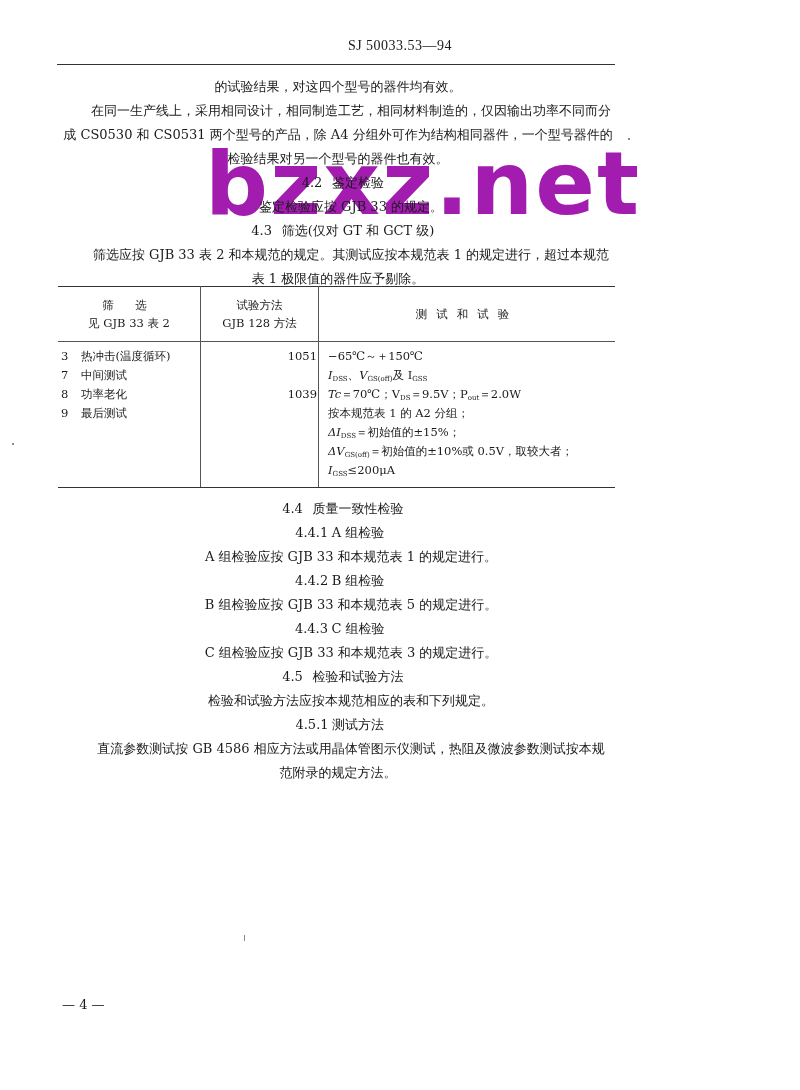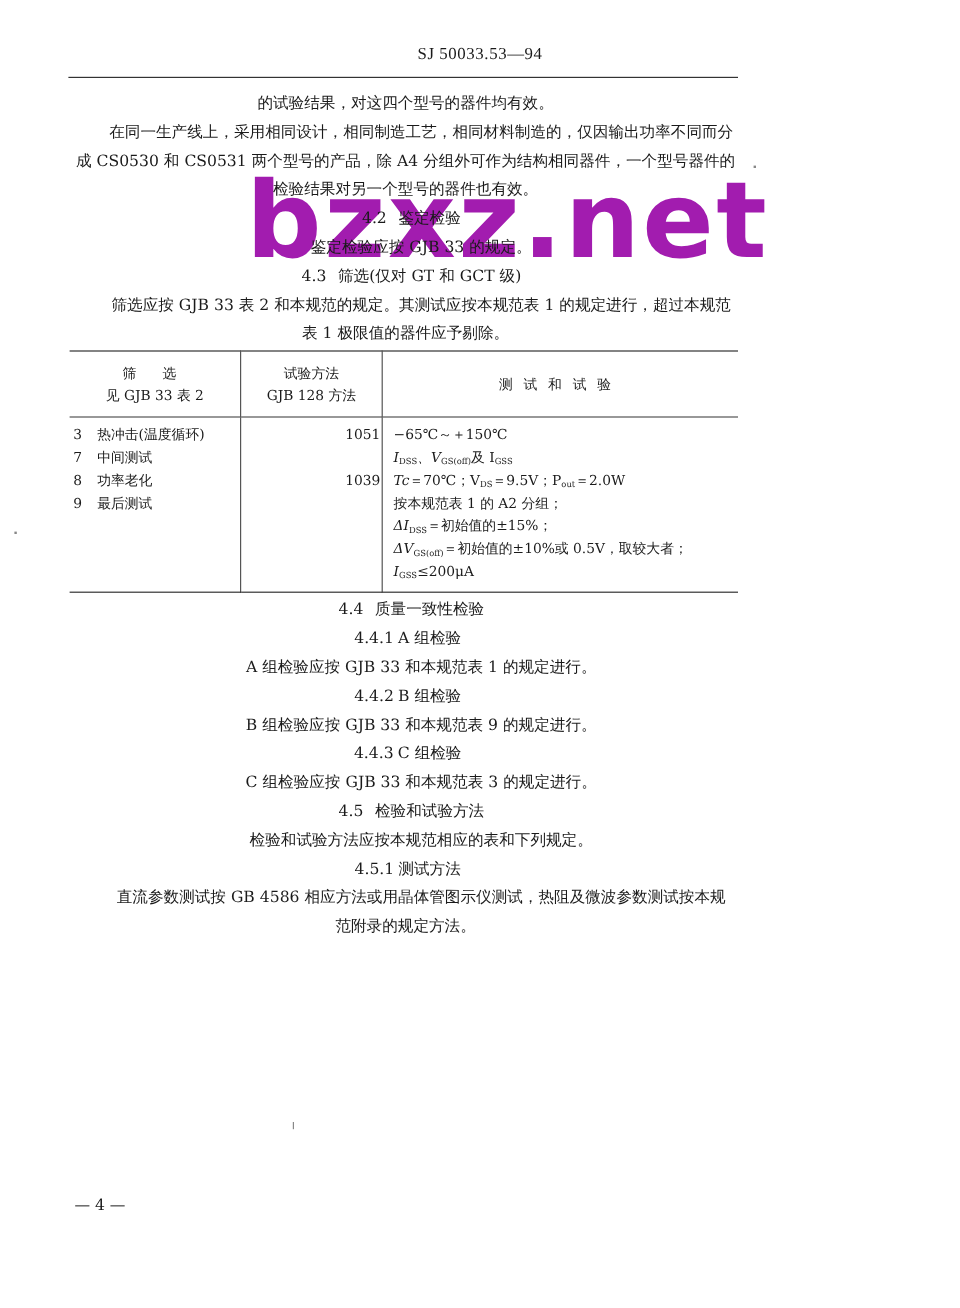--- a/index.html
+++ b/index.html
@@ -17,21 +17,21 @@
   }
   .header-rule {
     position: absolute; left: 57px; top: 64px; width: 558px; height: 0; border-top: 1.4px solid #333; z-index: 1;
   }
   .content { position: absolute; left: 58px; top: 76px; width: 560px; z-index: 1; font-size: 13px; }
   .line { height: 21px; line-height: 21px; white-space: nowrap; text-align: center; }
   .p-indent { padding-left: 26px; }
   .sec-wide { display: inline-block; width: 40px; }
   .gap { height: 3px; }
   table.screen {
-    position: absolute; left: 58px; top: 292px; width: 557px; border-collapse: collapse; z-index: 1; font-size: 11.5px;
+    position: absolute; left: 58px; top: 286px; width: 557px; border-collapse: collapse; z-index: 1; font-size: 11.5px;
   }
   table.screen th {
     font-weight: normal; height: 52px; border-top: 1.6px solid #333; border-bottom: 1px solid #555;
     text-align: center; line-height: 18px;
   }
   table.screen td { vertical-align: top; padding-top: 5px; border-bottom: 1.6px solid #333; height: 139px; }
   .c1 { width: 140px; border-right: 1px solid #555; }
   .c2 { width: 115px; border-right: 1px solid #555; }
   .row-line { height: 19px; line-height: 19px; white-space: nowrap; }
   .c1 .row-line { padding-left: 2px; }
@@ -137,21 +137,21 @@
   <div class="line">
     <span class="sec-wide">4.4.1</span><span>A 组检验</span>
   </div>
   <div class="gap"></div>
   <div class="line p-indent">A 组检验应按 GJB 33 和本规范表 1 的规定进行。</div>
   <div class="gap"></div>
   <div class="line">
     <span class="sec-wide">4.4.2</span><span>B 组检验</span>
   </div>
   <div class="gap"></div>
-  <div class="line p-indent">B 组检验应按 GJB 33 和本规范表 9 的规定进行。</div>
+  <div class="line p-indent">B 组检验应按 GJB 33 和本规范表 5 的规定进行。</div>
   <div class="gap"></div>
   <div class="line">
     <span class="sec-wide">4.4.3</span><span>C 组检验</span>
   </div>
   <div class="gap"></div>
   <div class="line p-indent">C 组检验应按 GJB 33 和本规范表 3 的规定进行。</div>
   <div class="gap"></div>
   <div class="line">
     <span class="sec-wide">4.5</span><span>检验和试验方法</span>
   </div>

